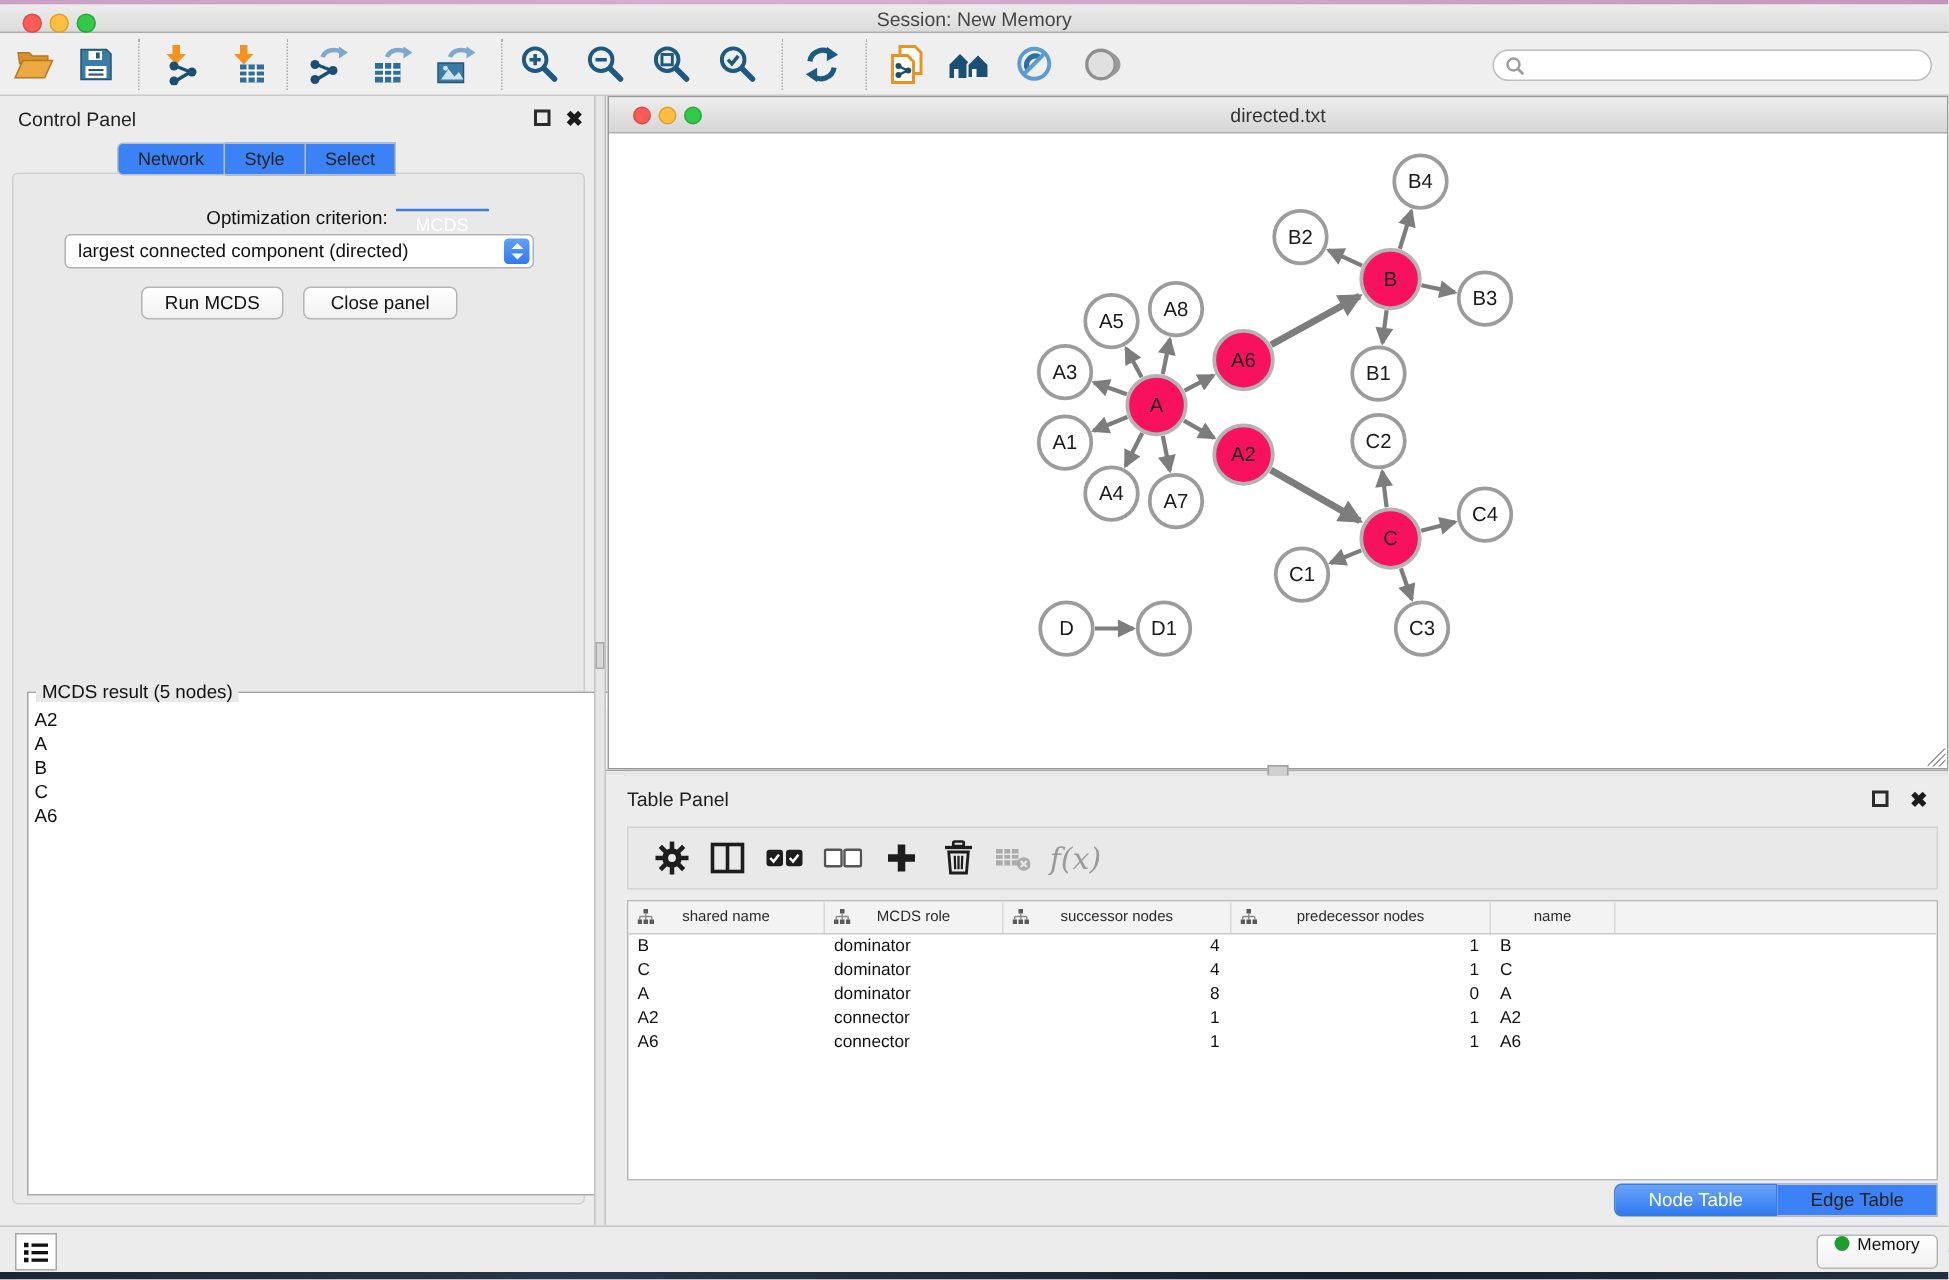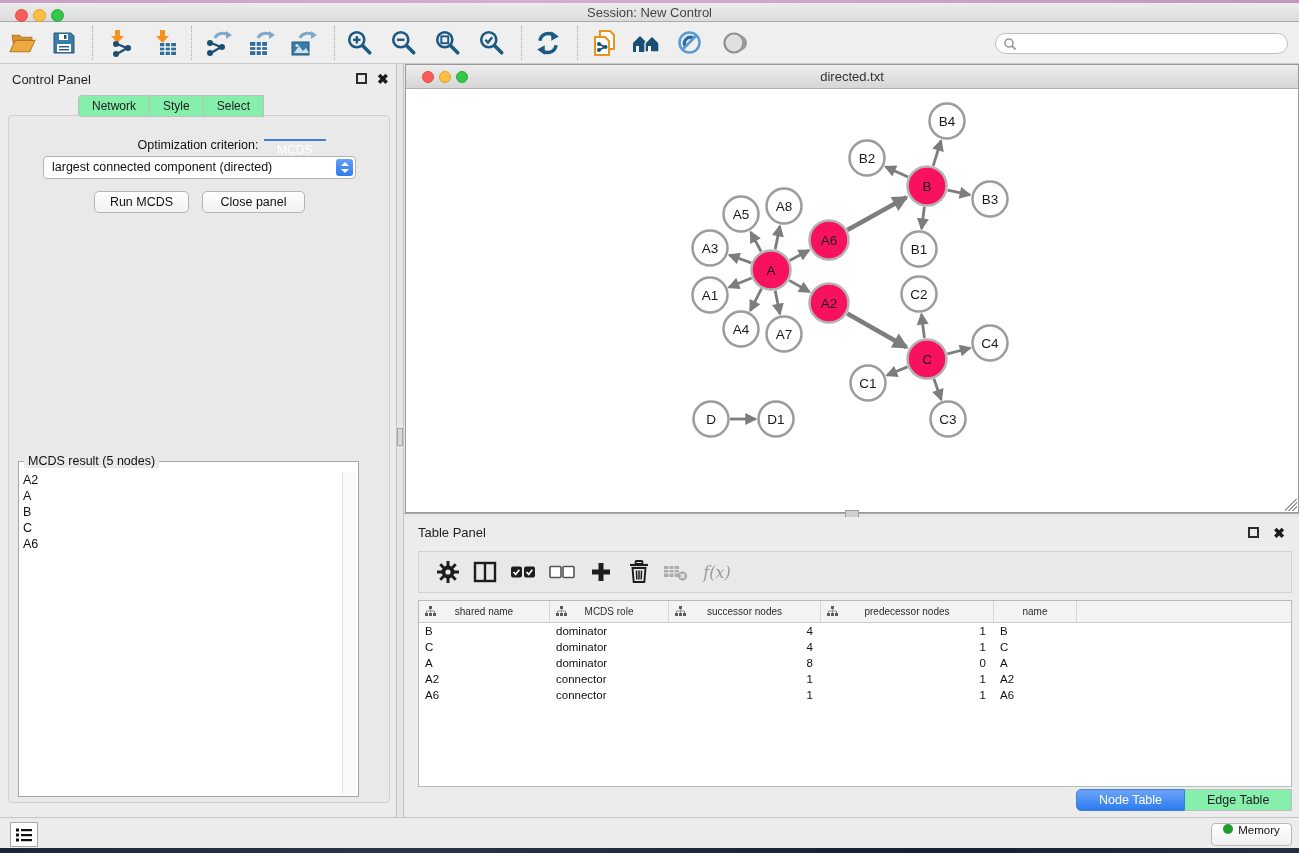--- a/index.html
+++ b/index.html
@@ -32,21 +32,21 @@
   #search-box input { border:none; outline:none; flex:1; font-size:12px; background:transparent; }
 
   
   #control-panel { left:0; top:64px; width:396px; height:753px; background:#ececec; }
   #cp-title { position:absolute; left:12px; top:8px; font-size:13px; color:#1f1f1f; }
   .panel-float { position:absolute; width:11px; height:11px; border:2px solid #2b2b2b; background:transparent; }
   .panel-close { position:absolute; font-size:14px; font-weight:bold; color:#1b1b1b; line-height:11px; }
   #cp-inner { position:absolute; left:8px; top:51px; width:382px; height:688px;
     background:#e9e9e9; border:1px solid #cfcfcf; border-radius:4px; }
   .tab-group { position:absolute; display:flex; height:22px; }
-  .tab { background:#86efac; border:1px solid #bebebe; border-left:none; padding:0 13px;
+  .tab { background:#3b82f6; border:1px solid #bebebe; border-left:none; padding:0 13px;
     line-height:20px; font-size:12px; color:#222; white-space:nowrap; }
   .tab:first-child { border-left:1px solid #bebebe; border-radius:4px 0 0 4px; }
   .tab:last-child { border-radius:0 4px 4px 0;margin-top:44px; }
   .tab.active { background:linear-gradient(#6ba4f9,#2e7bf0); color:#fff; border-color:#3f7ed8; }
   #cp-tabs { left:78px; top:31px; }
   #opt-label { position:absolute; left:0; width:396px; top:74px; text-align:center;
     font-size:12.5px; color:#111; }
   #criterion-select { position:absolute; left:43px; top:92px; width:313px; height:23px;
     background:#fff; border:1px solid #b2b2b2; border-radius:4px; font-size:12.5px;
     color:#111; line-height:21px; padding-left:8px; }
@@ -54,21 +54,21 @@
     border-radius:3px; background:linear-gradient(#63a0f8,#2e7bf0); }
   #criterion-spinner .up, #criterion-spinner .dn { position:absolute; left:4.5px; width:0; height:0;
     border-left:4px solid transparent; border-right:4px solid transparent; }
   #criterion-spinner .up { top:3px; border-bottom:4px solid #fff; }
   #criterion-spinner .dn { bottom:3px; border-top:4px solid #fff; }
   .push-btn { position:absolute; height:22px; background:linear-gradient(#ffffff,#f1f1f1);
     border:1px solid #b5b5b5; border-radius:5px; font-size:12.5px; color:#111;
     text-align:center; line-height:20px; }
   #run-btn { left:94px; top:127px; width:95px; }
   #closepanel-btn { left:202px; top:127px; width:103px; }
-  #mcds-group { position:absolute; left:18px; top:397px; width:341px; height:336px;
+  #mcds-group { position:absolute; left:18px; top:397px; width:399px; height:336px;
     border:1px solid #a6a6a6; background:#fff; }
   #mcds-legend { position:absolute; left:5px; top:-8px; background:#e9e9e9; padding:0 4px;
     font-size:12.5px; color:#111; }
   #mcds-list { position:absolute; left:2px; top:10px; right:18px; bottom:2px; overflow:hidden; }
   .mcds-item { font-size:12.5px; color:#111; line-height:16px; padding-left:2px; }
   #mcds-scrollbar { position:absolute; top:10px; right:2px; bottom:2px; width:14px;
     background:#fafafa; border-left:1px solid #e2e2e2; }
 
   
   #v-divider { left:396px; top:64px; width:8px; height:753px; background:#e6e6e6;
@@ -96,21 +96,21 @@
       linear-gradient(135deg, transparent 62%, #9a9a9a 62%, #9a9a9a 69%, transparent 69%),
       linear-gradient(135deg, transparent 79%, #9a9a9a 79%, #9a9a9a 86%, transparent 86%); }
 
   
   #table-panel { left:404px; top:517px; width:895px; height:300px; background:#ececec; }
   #tp-title { position:absolute; left:14px; top:8px; font-size:13px; color:#1f1f1f; }
   #tp-toolbar { position:absolute; left:14px; top:34px; width:874px; height:42px;
     background:#e9e9e9; border:1px solid #d2d2d2; }
   .tp-icon { position:absolute; top:0; width:34px; height:40px; display:flex;
     align-items:center; justify-content:center; }
-  #fx-label { font-family:"DejaVu Serif", serif; font-style:italic; font-size:16px; color:#9a9a9a; }
+  #fx-label { font-family:"DejaVu Serif", serif; font-style:italic; font-size:20px; color:#9a9a9a; }
   #tp-table { position:absolute; left:14px; top:83px; width:874px; height:187px;
     background:#fff; border:1px solid #b9b9b9; overflow:hidden; }
   .t-header { display:grid; grid-template-columns:131px 119px 152px 173px 83px 1fr;
     height:22px; background:#f3f3f3; border-bottom:1px solid #cccccc; }
   .t-hcell { position:relative; border-right:1px solid #d8d8d8; font-size:10px; color:#2b2b2b;
     display:flex; align-items:center; justify-content:center; }
   .t-hcell .tree { position:absolute; left:6px; top:5px; }
   .t-row { display:grid; grid-template-columns:131px 119px 152px 173px 83px 1fr; height:16px; }
   .t-cell { font-size:11.5px; color:#111; line-height:16px; padding:0 6px; white-space:nowrap; }
   .t-cell.num { text-align:right; padding-right:8px; }
@@ -135,21 +135,21 @@
 <body>
 
 <div id="app">
 
   <div class="abs" id="wallpaper-top"></div>
 
   <div class="abs" id="titlebar">
     <span class="tl red" style="left:15px"></span>
     <span class="tl yellow" style="left:33px"></span>
     <span class="tl green" style="left:51px"></span>
-    <div class="title">Session: New Control</div>
+    <div class="title">Session: New Memory</div>
   </div>
 
   <div class="abs" id="toolbar">
     <div class="tb-btn" style="left:4px">
       <svg width="27" height="27" viewBox="0 0 26 26">
         <path d="M3 5 h7 l2 2 h10 v5 H4 z" fill="#d8922f" stroke="#b5791f"></path>
         <path d="M1 21 L6 10 H25 L20 21 Z" fill="#eba93f" stroke="#b5791f"></path>
       </svg>
     </div>
     <div class="tb-btn" style="left:46px">

